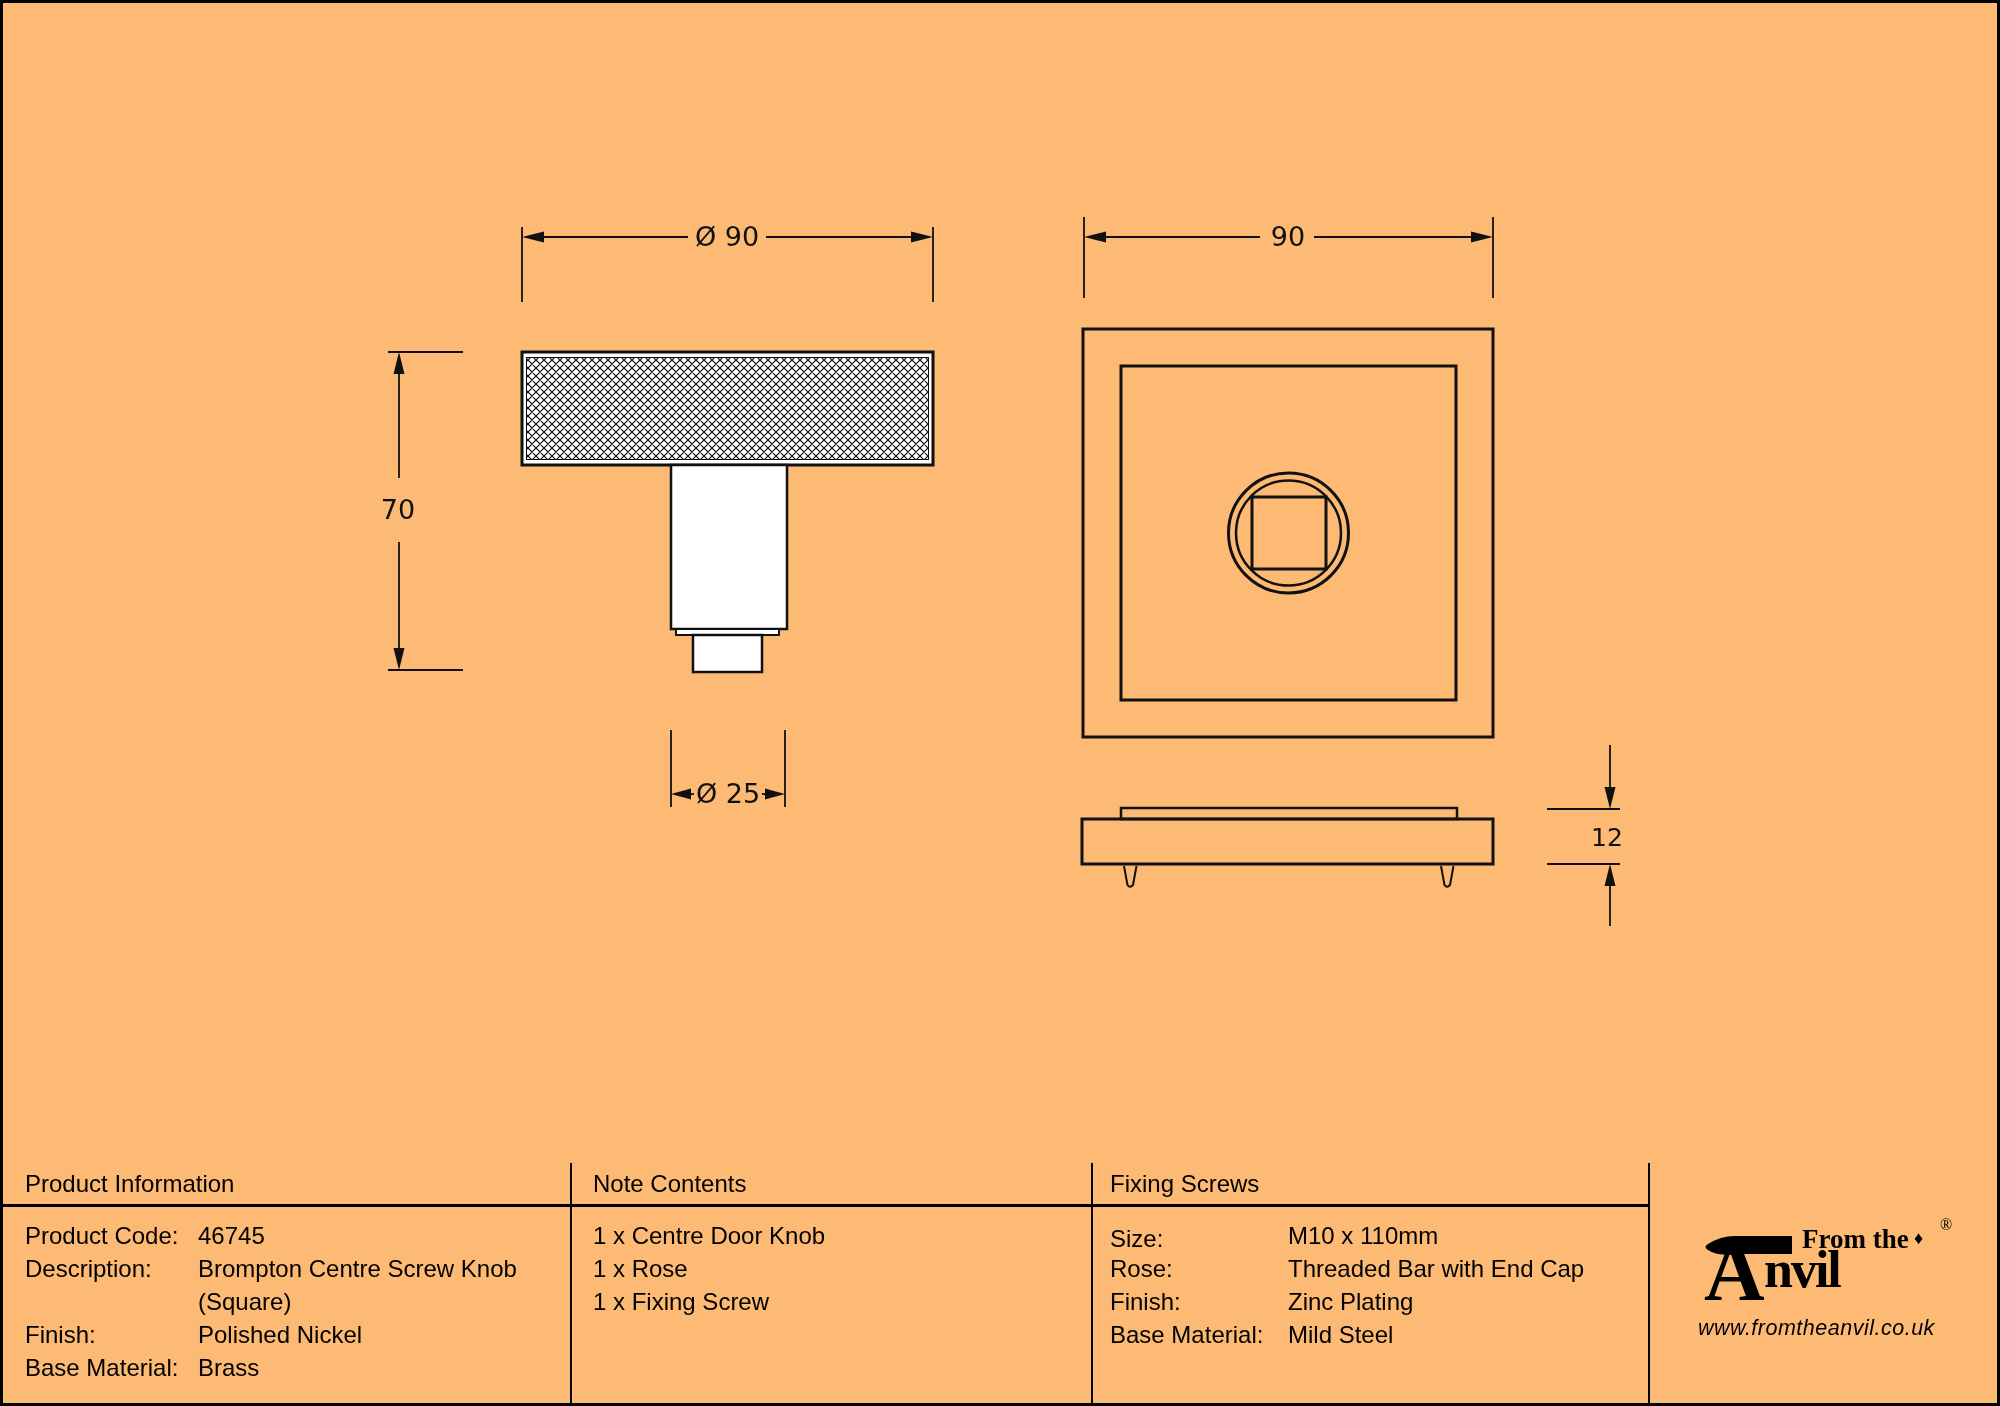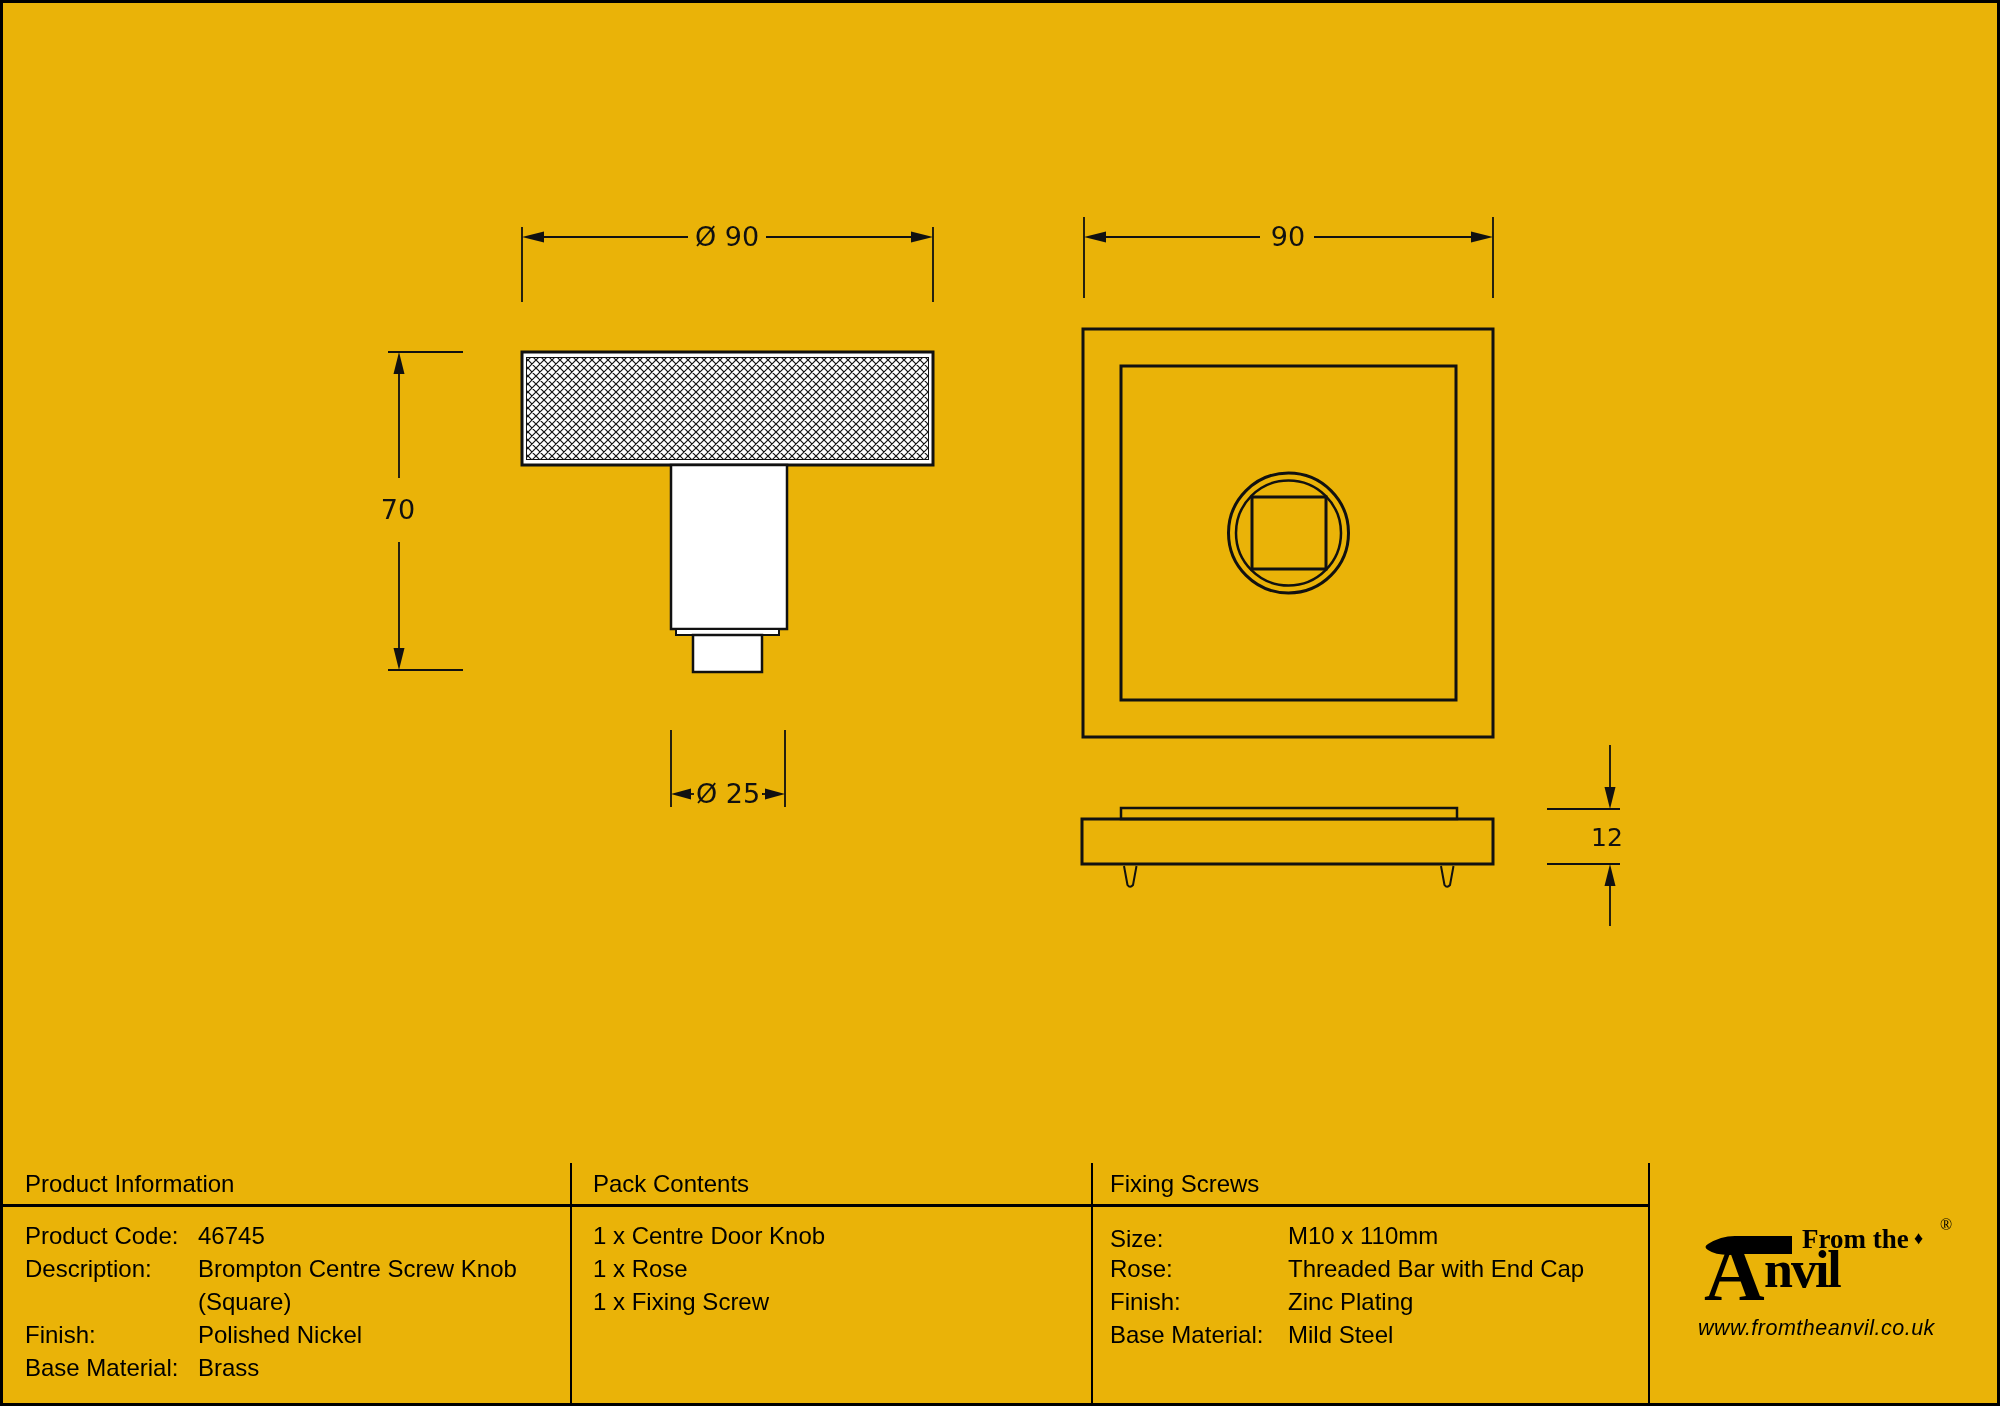--- a/index.html
+++ b/index.html
@@ -1,16 +1,16 @@
 <!DOCTYPE html>
 <html><head>
 <meta charset="utf-8">
 <style>
   html,body{margin:0;padding:0;background:#fff;}
-  #page{position:relative;width:2000px;height:1406px;background:#eab308;
+  #page{position:relative;width:2000px;height:1406px;background:#fdba74;
         font-family:"Liberation Sans",sans-serif;color:#000;overflow:hidden;}
   .page-border{position:absolute;inset:0;border:3px solid #000;pointer-events:none;z-index:50;}
   svg text{font-family:"DejaVu Sans","Liberation Sans",sans-serif;fill:#111;}
   .dim-label{font-size:27px;}
   .dim-label-sm{font-size:25px;}
 
   
   #note-bar{position:absolute;left:0;top:1100px;width:2000px;height:63px;
             border-top:4px solid #000;border-bottom:3px solid #000;box-sizing:border-box;}
   #note-bar .note-text{position:absolute;left:25px;top:50%;transform:translateY(-50%);
@@ -133,21 +133,21 @@
 
   
   <div id="spec-table">
 
     <div class="vline" style="left:570px"></div>
     <div class="vline" style="left:1091px"></div>
     <div class="vline" style="left:1648px"></div>
     <div class="hline" style="left:0;top:41px;width:1648px"></div>
 
     <span class="cell-text" style="left:25px;top:21px">Product Information</span>
-    <span class="cell-text" style="left:593px;top:21px">Pack Contents</span>
+    <span class="cell-text" style="left:593px;top:21px">Note Contents</span>
     <span class="cell-text" style="left:1110px;top:21px">Fixing Screws</span>
 
     <span class="cell-text" style="left:25px;top:73px">Product Code:</span>
     <span class="cell-text" style="left:198px;top:73px">46745</span>
     <span class="cell-text" style="left:25px;top:106px">Description:</span>
     <span class="cell-text" style="left:198px;top:106px">Brompton Centre Screw Knob</span>
     <span class="cell-text" style="left:198px;top:139px">(Square)</span>
     <span class="cell-text" style="left:25px;top:172px">Finish:</span>
     <span class="cell-text" style="left:198px;top:172px">Polished Nickel</span>
     <span class="cell-text" style="left:25px;top:205px">Base Material:</span>

